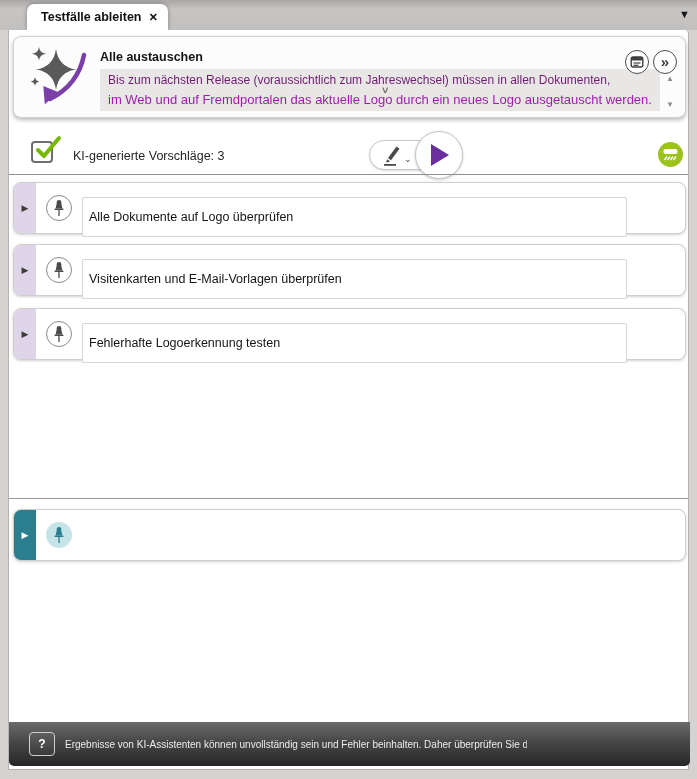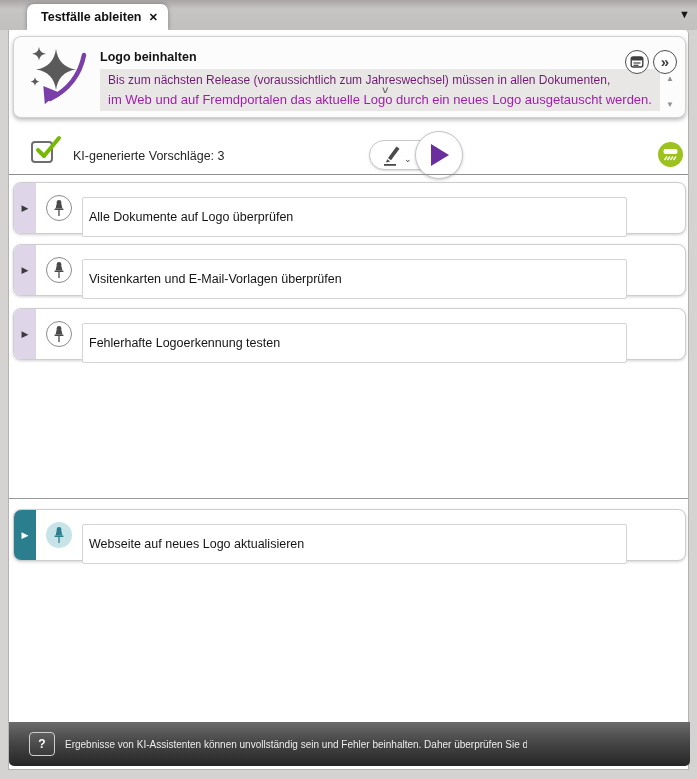--- a/index.html
+++ b/index.html
@@ -100,21 +100,21 @@
   <div class="panel">
 
     <div class="header-card">
       <svg class="logo" width="76" height="74" viewBox="0 0 76 74">
         <path d="M34 8 Q36.5 26 54 28.5 Q36.5 31 34 49 Q31.5 31 14 28.5 Q31.5 26 34 8 Z" fill="#5a5a5a"></path>
         <path d="M17 6 Q17.8 12 24 12.8 Q17.8 13.6 17 19.6 Q16.2 13.6 10 12.8 Q16.2 12 17 6 Z" fill="#5a5a5a"></path>
         <path d="M13 36 Q13.5 40 17.5 40.5 Q13.5 41 13 45 Q12.5 41 8.5 40.5 Q12.5 40 13 36 Z" fill="#5a5a5a"></path>
         <path d="M62 14 Q56 44 28 58" fill="none" stroke="#7b3fa9" stroke-width="4.5" stroke-linecap="round"></path>
         <path d="M36 50 L24 64 L20 46 Z" fill="#7b3fa9" transform="rotate(8 28 55)"></path>
       </svg>
-      <div class="hc-title">Logo beinhalten</div>
+      <div class="hc-title">Alle austauschen</div>
       <div class="desc">
         <div class="l1">Bis zum nächsten Release (voraussichtlich zum Jahreswechsel) müssen in allen Dokumenten,</div>
         <div class="l2">im Web und auf Fremdportalen das aktuelle Logo durch ein neues Logo ausgetauscht werden.</div>
       </div>
       <span class="desc-expand">˅</span>
       <span class="scroll-up">▲</span>
       <span class="scroll-down">▼</span>
       <div class="hdr-btn b1">
         <svg width="16" height="16" viewBox="0 0 16 16">
           <rect x="2.2" y="3" width="11.6" height="10" rx="2" fill="none" stroke="#3f3f3f" stroke-width="1.4"></rect>
@@ -216,21 +216,20 @@
         <span class="tri">▶</span>
       </div>
       <div class="pin">
         <svg width="16" height="18" viewBox="0 0 16 18">
           <circle cx="8" cy="3.4" r="2.4" fill="currentColor"></circle>
           <path d="M5.7 4.5 L10.3 4.5 L11.4 9.5 L4.6 9.5 Z" fill="currentColor"></path>
           <rect x="3.4" y="9.5" width="9.2" height="1.6" rx="0.8" fill="currentColor"></rect>
           <line x1="8" y1="11.1" x2="8" y2="17" stroke="currentColor" stroke-width="1.3"></line>
         </svg>
       </div>
-      <input value="Webseite auf neues Logo aktualisieren" style="">
     </div>
 
     <div class="footer">
       <div class="help-btn">?</div>
       <div class="disclaimer">Ergebnisse von KI-Assistenten können unvollständig sein und Fehler beinhalten. Daher überprüfen Sie die Vorschläge, passen Si...</div>
     </div>
 
   </div>
 </div>
 

